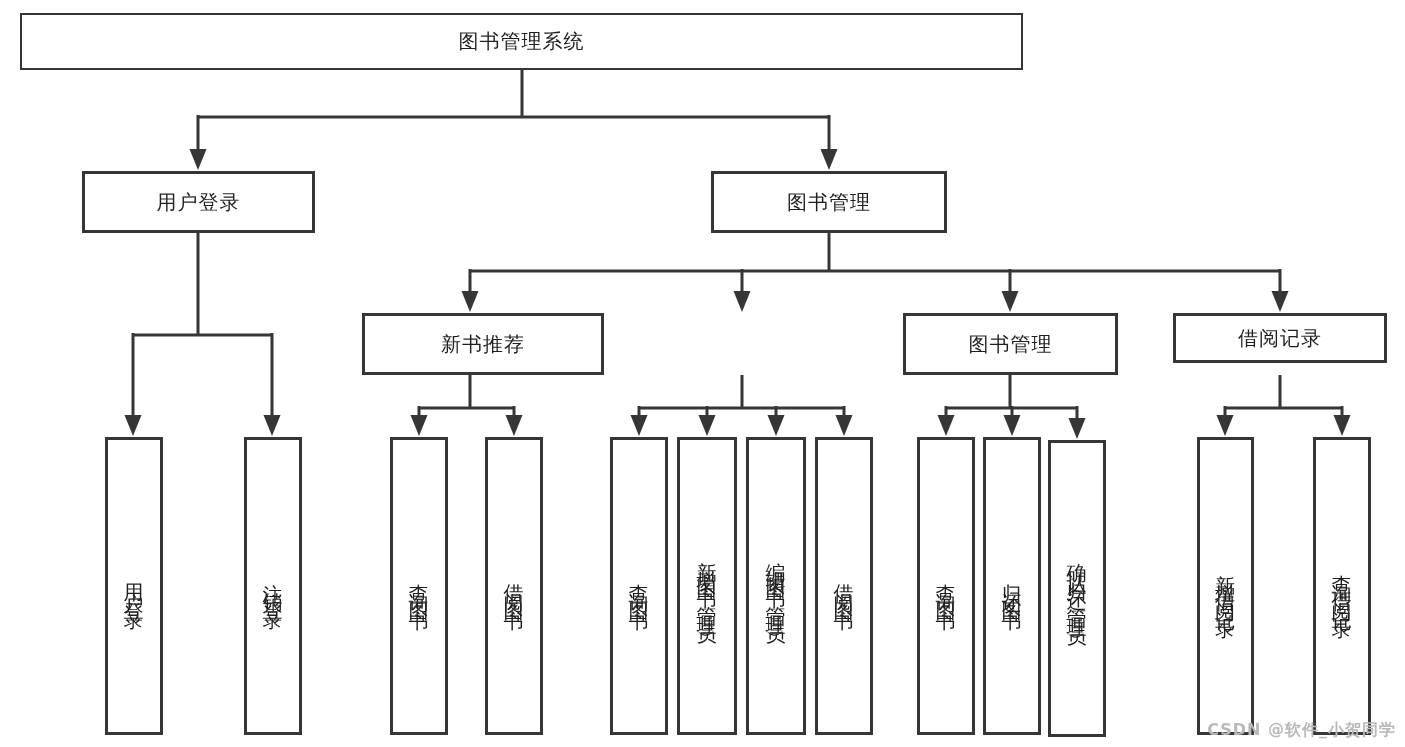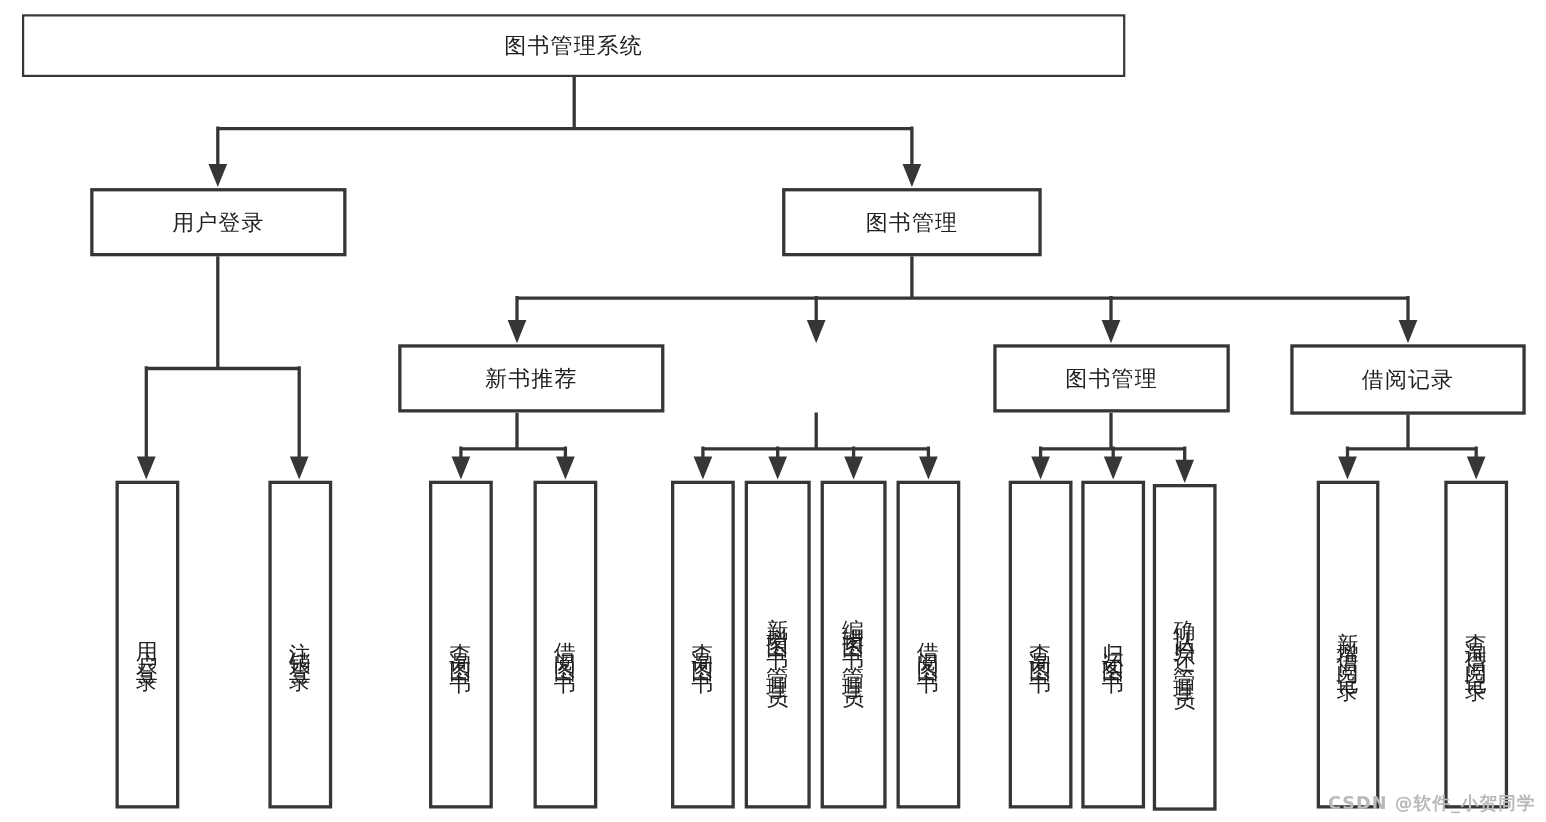--- a/index.html
+++ b/index.html
@@ -127,21 +127,21 @@
   <div class="node node-h" style="left:711px;top:171px;width:236px;height:62px;">
     <span>图书管理</span>
   </div>
 
   <div class="node node-h" style="left:362px;top:313px;width:242px;height:62px;">
     <span>新书推荐</span>
   </div>
   <div class="node node-h" style="left:903px;top:313px;width:215px;height:62px;">
     <span>图书管理</span>
   </div>
-  <div class="node node-h" style="left:1173px;top:313px;width:214px;height:64px;">
+  <div class="node node-h" style="left:1173px;top:313px;width:214px;height:50px;">
     <span>借阅记录</span>
   </div>
 
   <div class="node node-v" style="left:105px;">
     <span class="vtext">用户登录</span>
   </div>
   <div class="node node-v" style="left:244px;">
     <span class="vtext">注销登录</span>
   </div>
 

